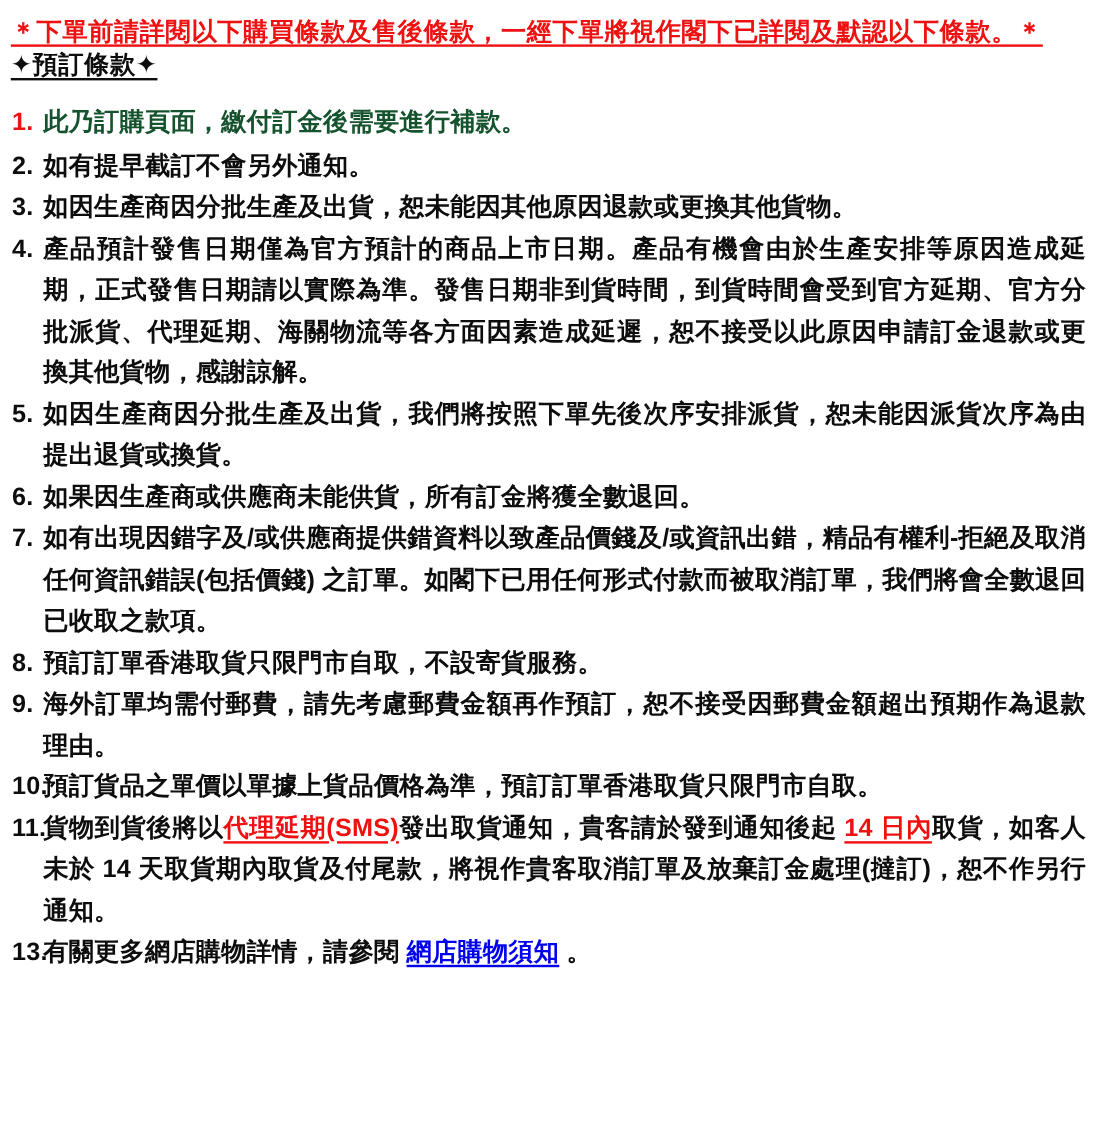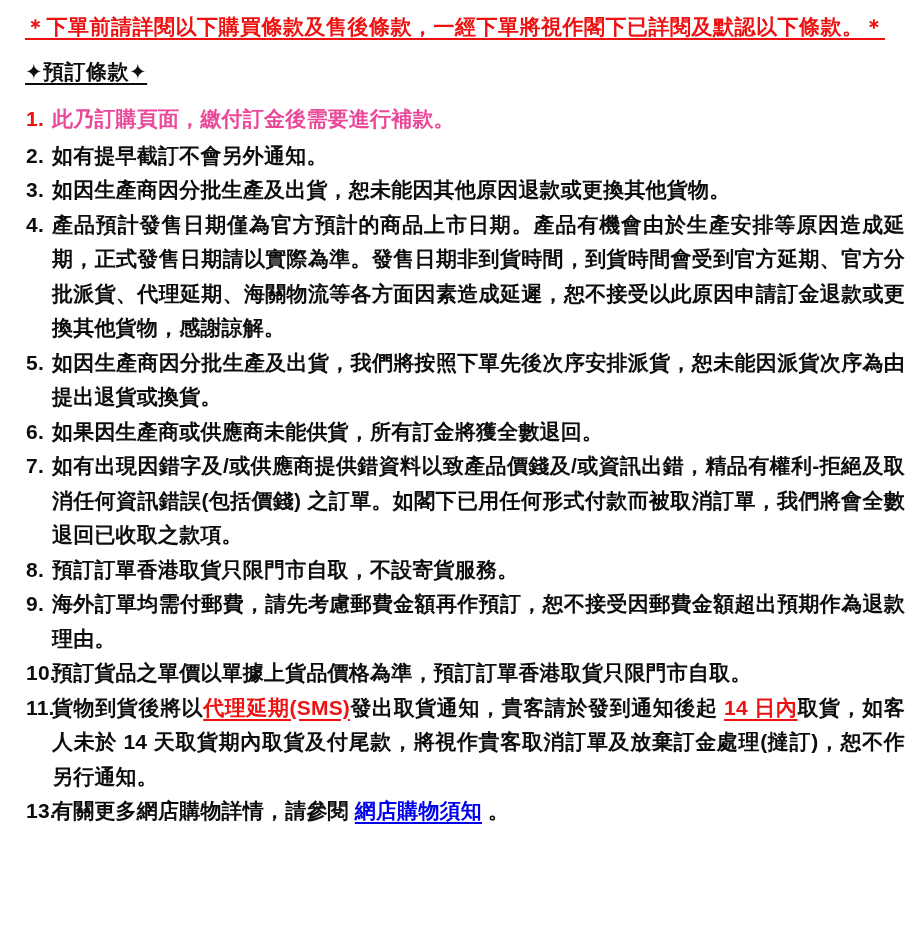--- a/index.html
+++ b/index.html
@@ -5,38 +5,37 @@
   html, body {
     margin: 0;
     padding: 0;
     background: #ffffff;
   }
   .page {
     position: relative;
     width: 913px;
     height: 948px;
     box-sizing: border-box;
-    padding: 13px 8px 0 25px;
+    padding: 13px 8px 0 9px;
     overflow: hidden;
     background: #ffffff;
     font-family: "Liberation Sans", "DejaVu Sans", sans-serif;
     font-weight: 700;
     color: #0d0d0d;
   }
   .warning-header {
     font-size: 21px;
     line-height: 28px;
     color: #ee1111;
     text-decoration: underline;
     text-decoration-thickness: 2px;
     text-underline-offset: 4px;
     letter-spacing: 0.5px;
   }
   .section-title {
-    margin-top: 17px;
     font-size: 21px;
     line-height: 28px;
     color: #0d0d0d;
     text-decoration: underline;
     text-decoration-thickness: 2px;
     text-underline-offset: 4px;
     letter-spacing: 0.5px;
   }
   .terms-list {
     margin-top: 16px;
@@ -50,21 +49,21 @@
     letter-spacing: 0.2px;
   }
   .term .num {
     position: absolute;
     left: 1px;
     top: 0;
     white-space: nowrap;
   }
   .term .num.red { color: #ee1111; }
   .seg-normal { color: inherit; }
-  .seg-red { color: #ec4899; font-family: Liberation Mono, monospace; }
+  .seg-red { color: #14532d; font-family: Liberation Mono, monospace; }
   .seg-red-underline {
     color: #ee1111;
     text-decoration: underline;
     text-decoration-thickness: 2px;
     text-underline-offset: 4px;
   }
   a.seg-link {
     color: #0000ee;
     text-decoration: underline;
     text-decoration-thickness: 2px;

